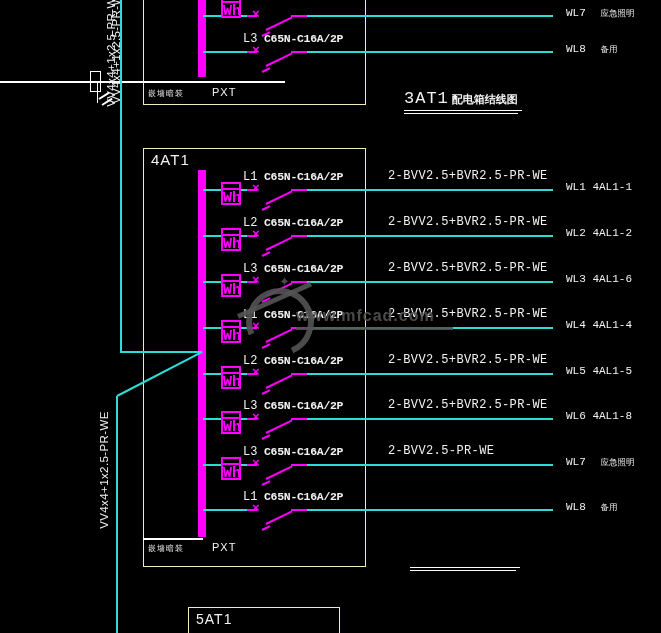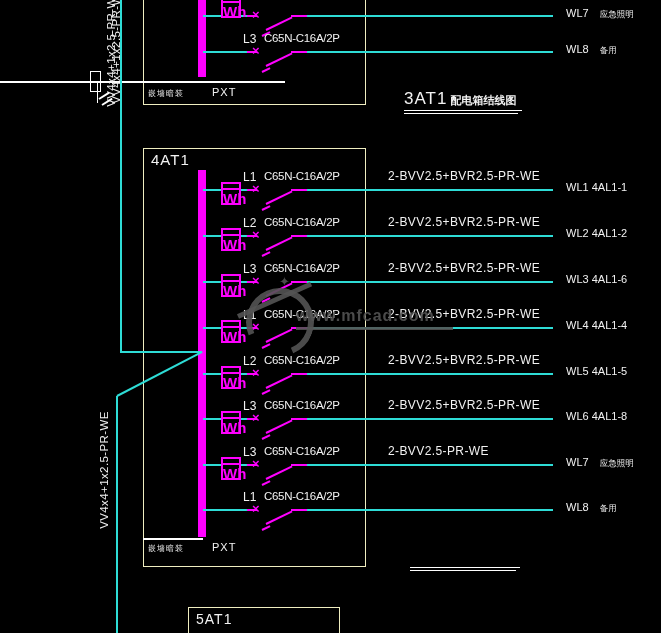--- a/index.html
+++ b/index.html
@@ -2,36 +2,36 @@
 <html><head>
 <meta charset="utf-8">
 <style>
   :root{
     --bg:#000000; --mag:#ff00ff; --wire:#2edcd6; --boxb:#efedc0;
     --txt:#f2f2f2; --wm:#545454;
   }
   html,body{margin:0;padding:0;background:#222;}
   #canvas{position:relative;width:661px;height:633px;background:var(--bg);
     overflow:hidden;font-family:"Liberation Sans",sans-serif;color:var(--txt);}
-  .abs{position:absolute;}
+  .abs{position:absolute;font-family:Liberation Mono, monospace;}
   .pbox{position:absolute;border:1px solid var(--boxb);background:transparent;}
   .bus{position:absolute;width:8px;background:var(--mag);}
   .wline{position:absolute;height:2px;background:#ffffff;}
   
   .row{position:absolute;left:0;width:661px;height:44px;}
   .w{position:absolute;top:21px;height:2px;background:var(--wire);}
   .bus-wire{left:203px;width:53px;}
   .out-wire{left:307px;width:246px;}
   .meter{position:absolute;left:221px;top:14px;width:20px;height:23px;
     border:2px solid var(--mag);box-sizing:border-box;background:#000;z-index:3;}
   .meter-div{position:absolute;left:0;right:0;top:4px;height:2px;background:var(--mag);}
   .meter-txt{position:absolute;left:0;right:0;top:6px;text-align:center;
     font-size:15px;font-weight:bold;color:var(--mag);}
   .phase{position:absolute;left:243px;top:2px;font-size:12px;}
-  .breaker{position:absolute;left:264px;top:2px;font-size:11.5px;letter-spacing:-0.3px;}
+  .breaker{position:absolute;left:264px;top:2px;font-size:11.5px;letter-spacing:-0.3px;font-weight:bold;}
   .xmark{position:absolute;left:252px;top:13px;color:var(--mag);font-size:13px;font-weight:bold;z-index:2;}
   .seg{position:absolute;top:21px;height:2px;background:var(--mag);}
   .seg1{left:247px;width:10px;}
   .seg2{left:291px;width:16px;}
   .blade{position:absolute;left:266px;top:35px;width:29px;height:2px;background:var(--mag);
     transform:rotate(-26deg);transform-origin:0 50%;}
   .tick{position:absolute;left:262px;top:41px;width:9px;height:2px;background:var(--mag);
     transform:rotate(-26deg);transform-origin:0 50%;}
   .spec{position:absolute;left:388px;top:1px;font-size:12px;letter-spacing:0.4px;white-space:nowrap;}
   .circ{position:absolute;left:566px;top:13px;font-size:11px;white-space:nowrap;}

